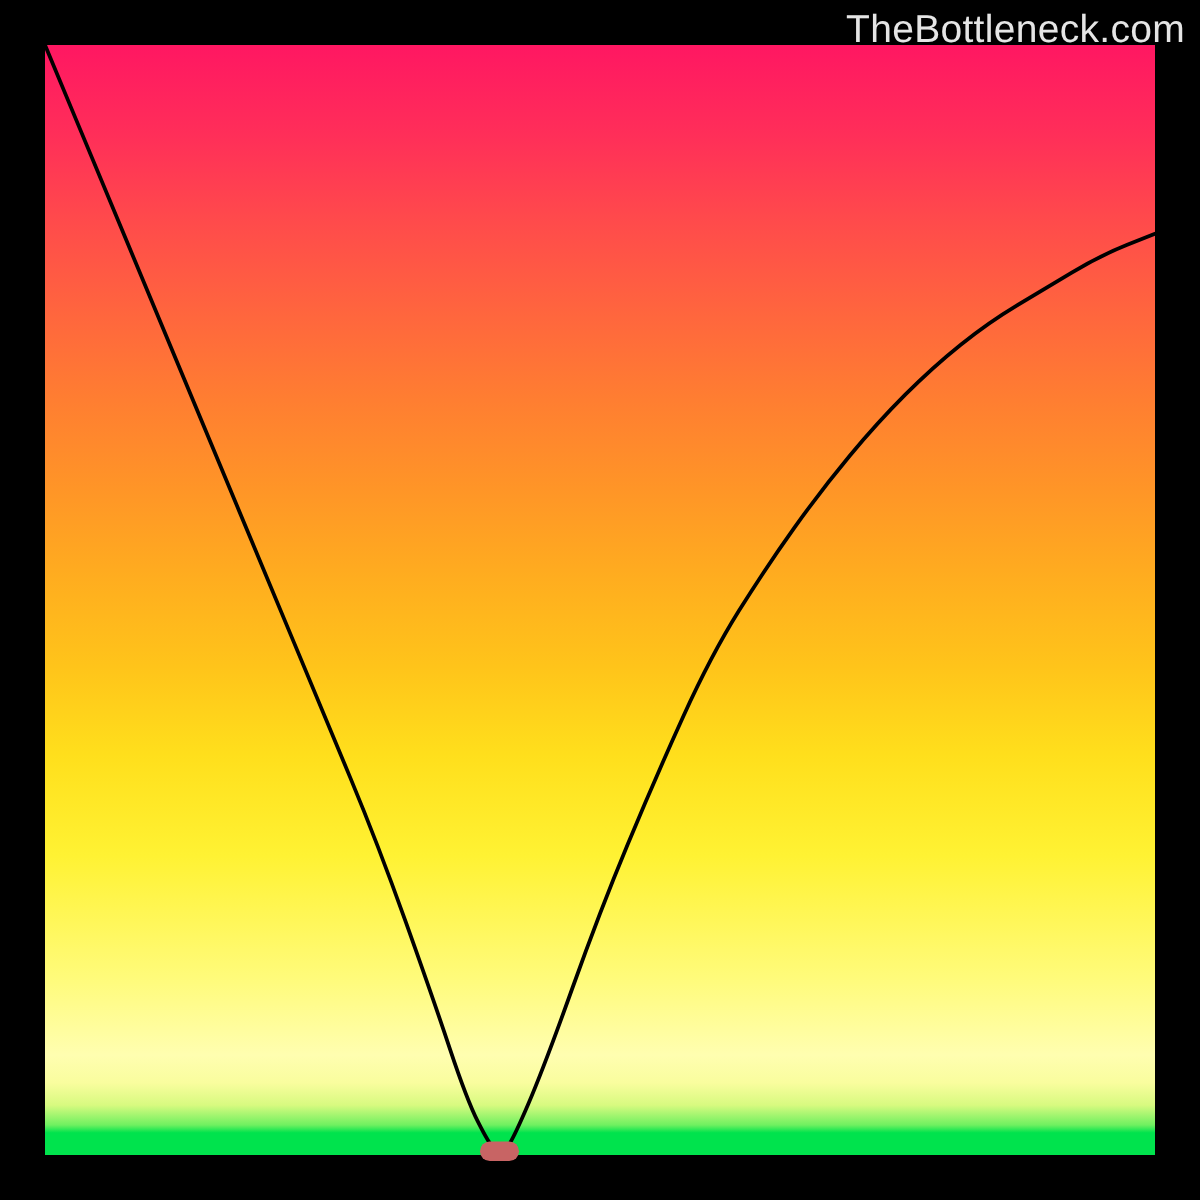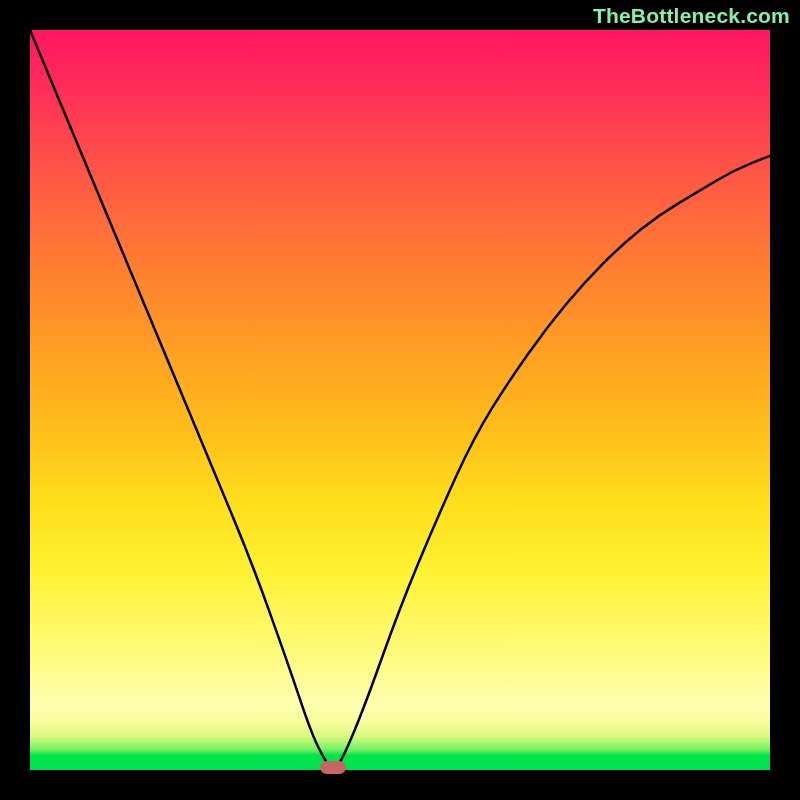--- a/index.html
+++ b/index.html
@@ -42,24 +42,24 @@
       #ff653e 76%,
       #ff4b4b 84%,
       #ff2e59 92%,
       #ff1762 100%
     );
   }
   .watermark {
     position: absolute;
     top: 4px;
     right: 10px;
-    color: #86efac;
-    font-size: 21px;
+    color: #e5e5e5;
+    font-size: 26px;
     letter-spacing: 0.2px;
-    font-weight: 700;
+    font-weight: 400;
   }
   svg.curve {
     position: absolute;
     left: 30px;
     top: 30px;
     width: 740px;
     height: 740px;
     overflow: visible;
   }
   .marker {

